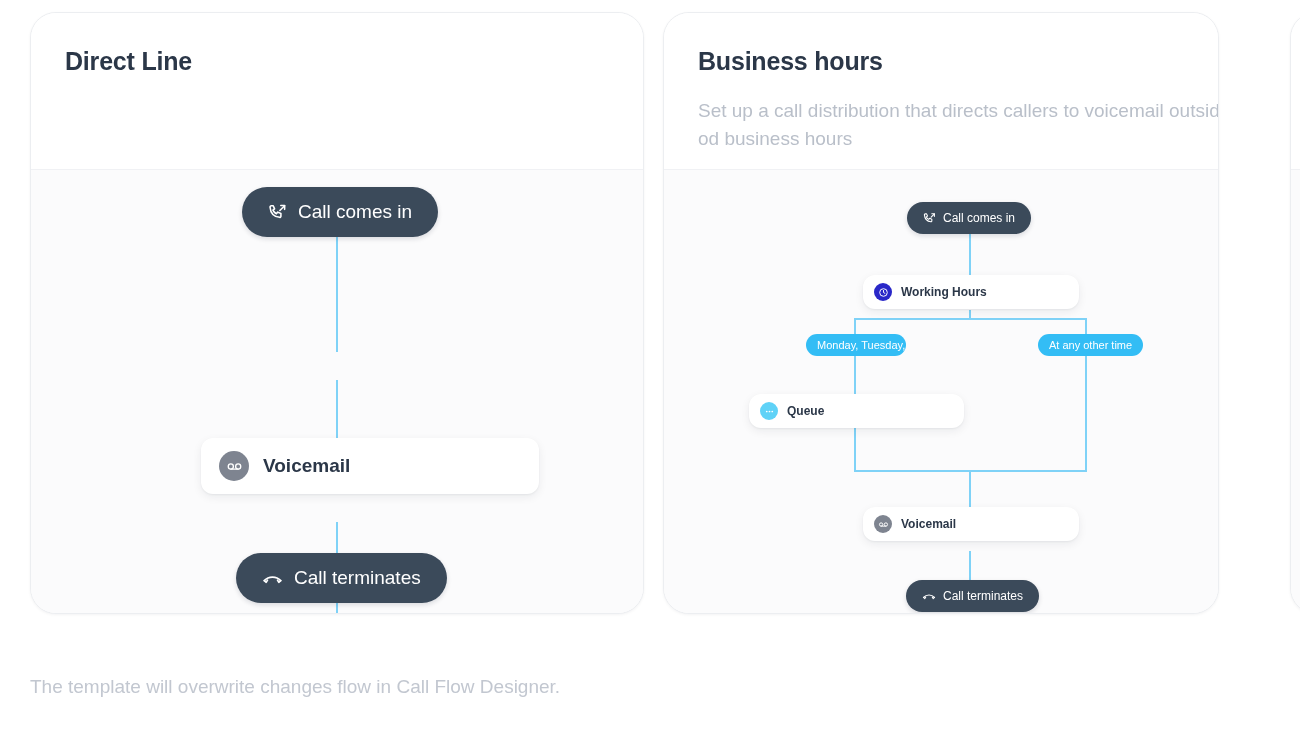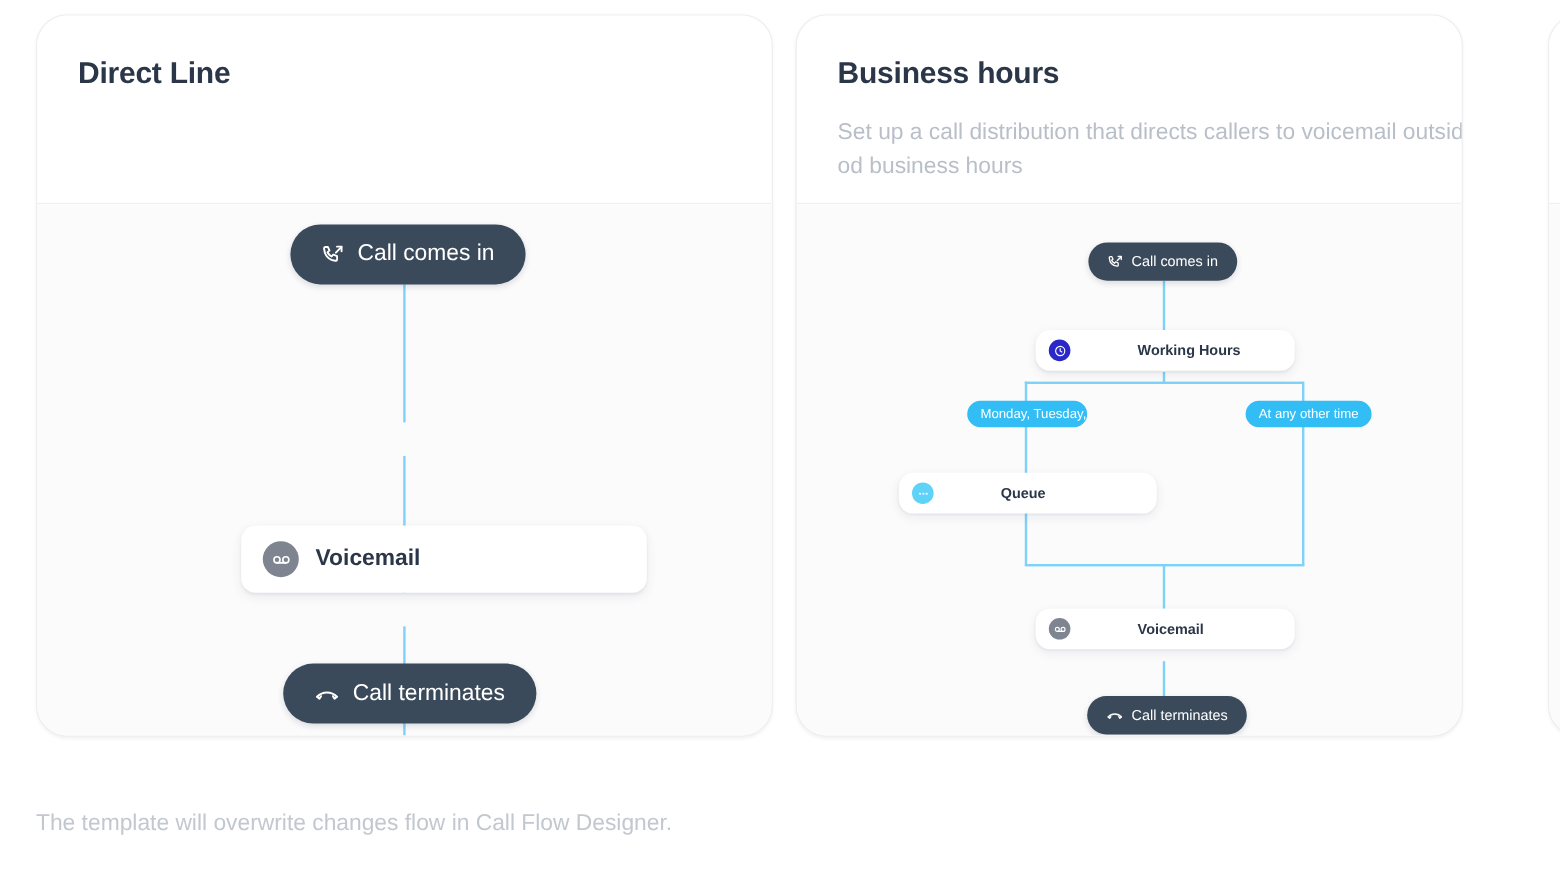--- a/index.html
+++ b/index.html
@@ -82,21 +82,21 @@
   .node{
     position:absolute;
     display:flex;align-items:center;
     background:#ffffff;
     border-radius:12px;
     box-shadow:0 3px 10px rgba(16,24,40,.07), 0 1px 2px rgba(16,24,40,.05);
     box-sizing:border-box;
     overflow:hidden;
   }
   .node-lg{ height:56px;padding:0 18px; }
-  .node-sm{ height:34px;padding:0 11px;gap:47px; }
+  .node-sm{ height:34px;padding:0 11px; }
 
   .badge{
     border-radius:50%;
     flex:none;
     display:flex;align-items:center;justify-content:center;
   }
   .badge-lg{ width:30px;height:30px;margin-right:14px; }
   .badge-sm{ width:18px;height:18px;margin-right:9px; }
 
   .node-label{

